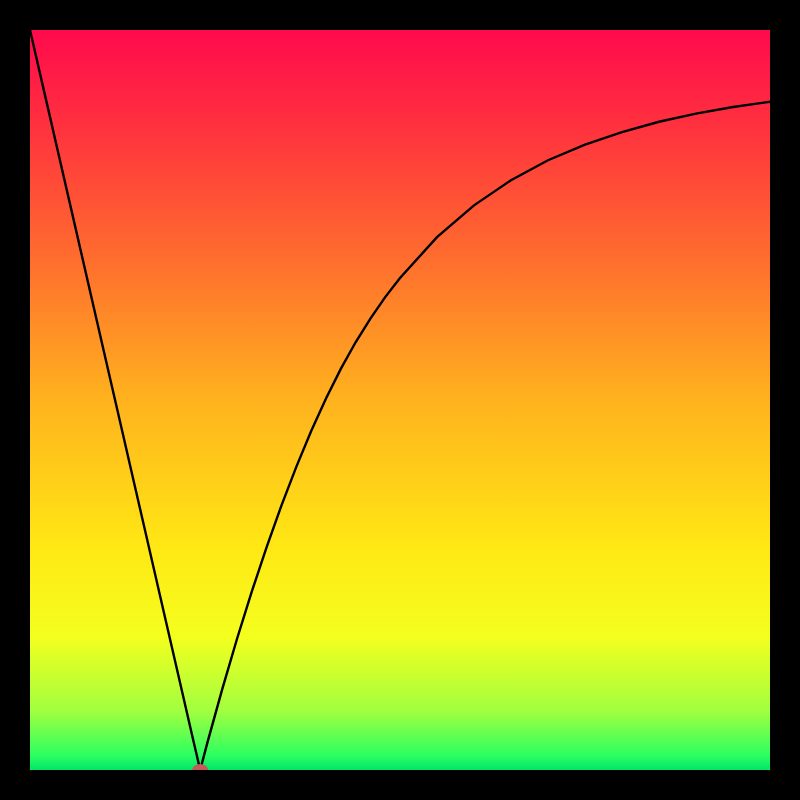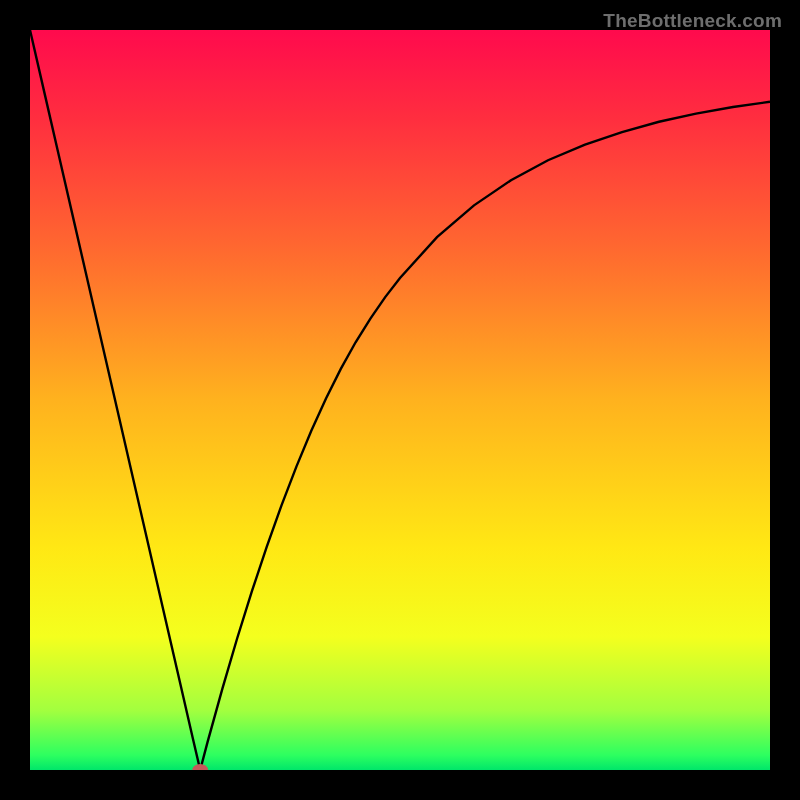--- a/index.html
+++ b/index.html
@@ -35,21 +35,20 @@
     letter-spacing: 0.2px;
     user-select: none;
   }
   svg { display: block; }
 </style>
 </head>
 <body>
 
 <div class="frame">
 
-  <div class="watermark">TheBottleneck.com</div>
 
   <div class="plot">
     <svg id="chart-svg" width="740" height="740" viewBox="0 0 740 740">
       <defs>
         <linearGradient id="bg-grad" x1="0" y1="0" x2="0" y2="1">
             <stop offset="0%" stop-color="#ff0a4d"></stop>
             <stop offset="12%" stop-color="#ff2e3f"></stop>
             <stop offset="30%" stop-color="#ff6a2f"></stop>
             <stop offset="50%" stop-color="#ffb21e"></stop>
             <stop offset="70%" stop-color="#ffe814"></stop>

